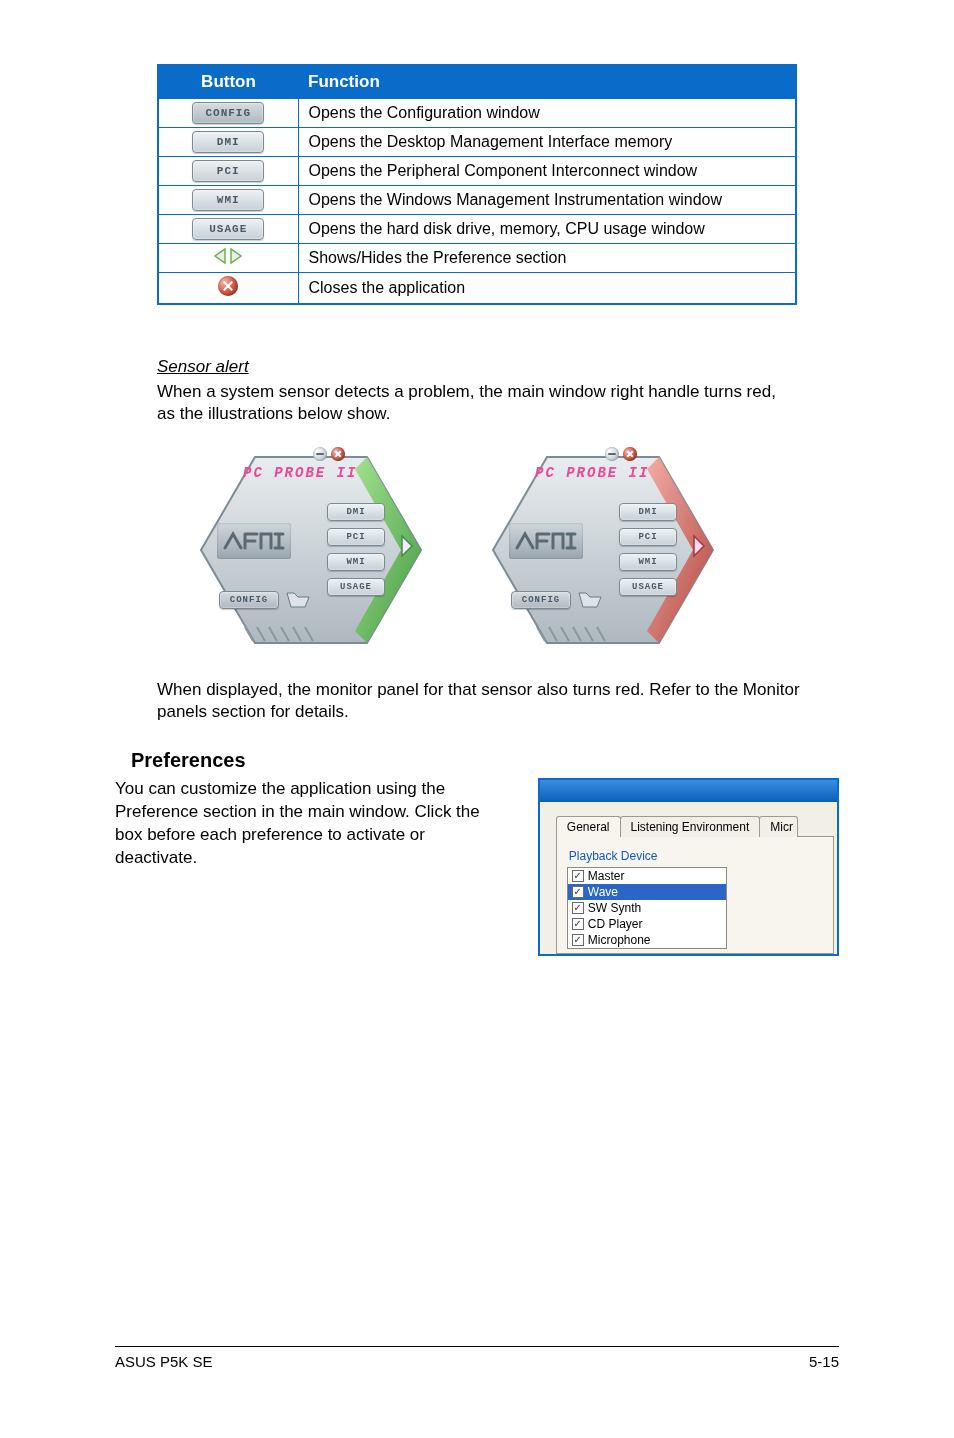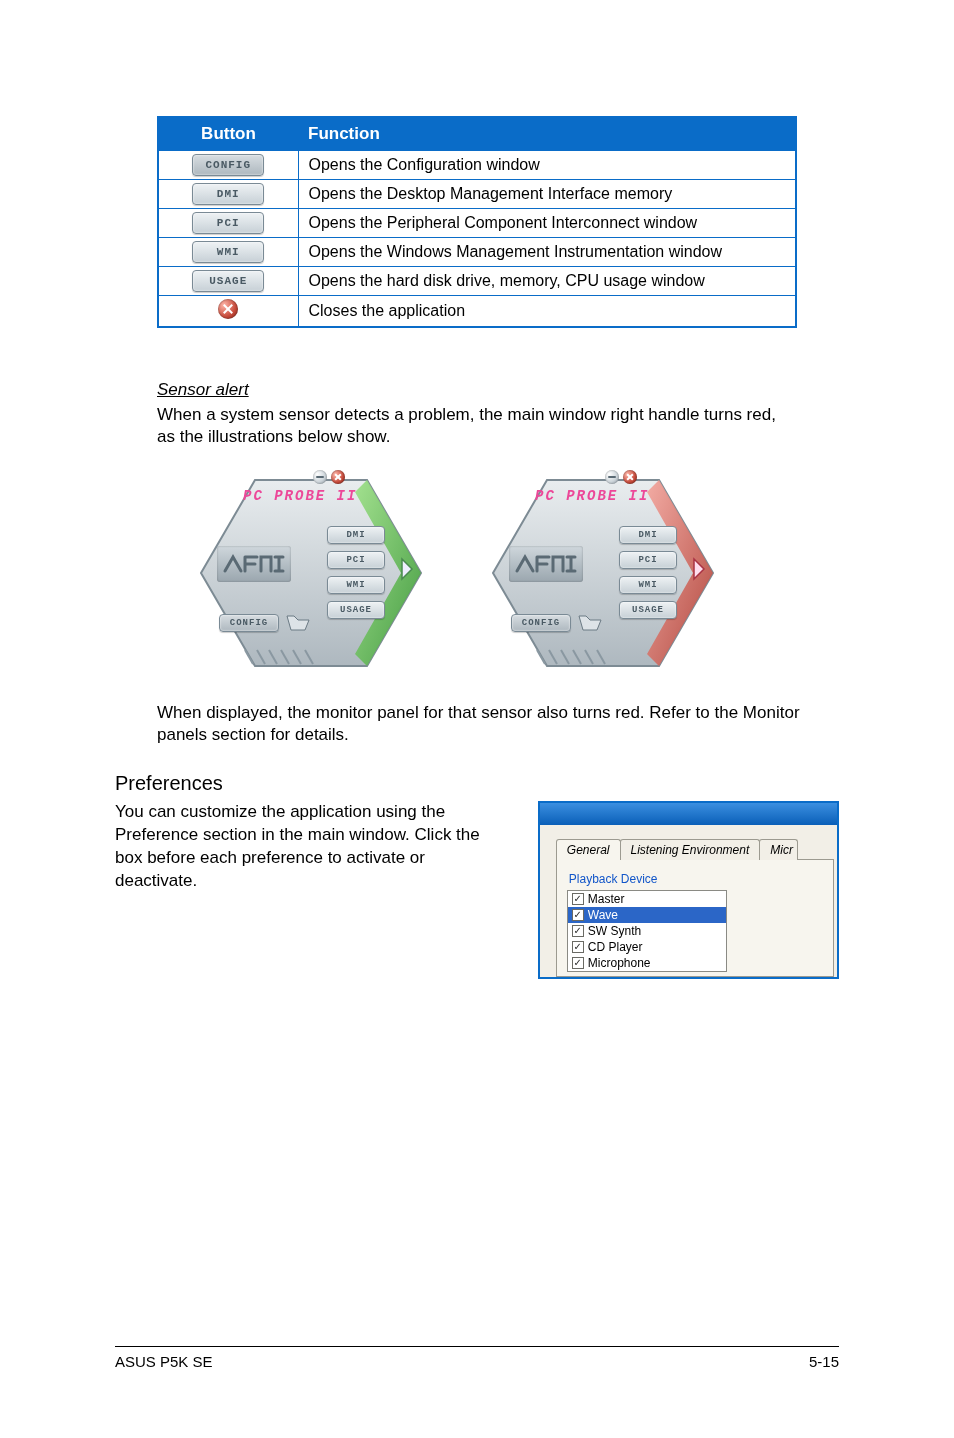--- a/index.html
+++ b/index.html
@@ -1,17 +1,17 @@
 <!DOCTYPE html>
 <html><head>
 <meta charset="utf-8">
 <style>
   * { box-sizing: border-box; margin: 0; padding: 0; }
   html, body { width: 954px; height: 1438px; background: #fff; font-family: Arial, Helvetica, sans-serif; color: #000; }
-  .page { position: relative; width: 954px; height: 1438px; padding: 116px 115px 60px 115px; }
+  .page { position: relative; width: 954px; height: 1438px; padding: 64px 115px 60px 115px; }
 
   
   .btn-table { width: 640px; margin: 0 auto 0 42px; border: 2px solid #0a6cc8; border-collapse: collapse; background: #fff; }
   .btn-table th { background: #0a6cc8; color: #fff; font-weight: bold; font-size: 17px; padding: 6px 10px; text-align: left; }
   .btn-table th.bcol { width: 140px; text-align: center; }
   .btn-table td { border: 1px solid #0a6cc8; padding: 5px 10px; font-size: 16px; vertical-align: middle; }
   .btn-table td.icon-cell { text-align: center; padding: 3px 4px; }
 
   
   .chip {
@@ -50,29 +50,29 @@
   .hex-btns { position:absolute; top:58px; right:42px; display:flex; flex-direction:column; gap:7px; }
   .hex-btns .chip { min-width:58px; height:18px; font-size:9px; line-height:15px; }
   .hex-left { position:absolute; bottom:46px; left:24px; display:flex; gap:6px; align-items:center;}
   .hex-left .chip { min-width:60px; height:18px; font-size:9px; line-height:15px;}
   .hex-left .tab-shape{ width:26px; height:18px;}
   .hex-logo { position:absolute; top:78px; left:22px; width:74px; height:36px; border-radius:3px; background:linear-gradient(#cfd7dc,#9aa6ae); box-shadow:inset 0 0 2px rgba(0,0,0,.3); display:flex; align-items:center; justify-content:center;}
   .hex-logo svg{ display:block;}
   .hex-handle { position:absolute; top:88px; right:12px; }
 
   
-  .pref-h { font-weight:normal; font-size:20px; margin: 26px 0 6px 0; }
+  .pref-h { font-weight:bold; font-size:20px; margin: 26px 0 6px 16px; }
   .pref-row { display:flex; align-items:flex-start; gap:44px; }
   .pref-text { font-size:17px; line-height:1.35; width:390px; }
 
   .pref-window { width:310px; border:2px solid #0a6cc8; background:#fff; overflow:hidden; }
   .pref-titlebar { height:22px; background:linear-gradient(#3b8fe0,#0a5fb8); position:relative;}
   .pref-inner { background:#f2efe7; padding:14px 0 0 16px; font-family: Tahoma, Arial, sans-serif; }
   .tabs { display:flex; font-size:12px; }
-  .tab { border:1px solid #9c9a90; border-bottom:none; background:#f2efe7; padding:3px 10px; margin-right:-1px; border-radius:3px 3px 0 0; position:relative;font-style:italic;}
+  .tab { border:1px solid #9c9a90; border-bottom:none; background:#f2efe7; padding:3px 10px; margin-right:-1px; border-radius:3px 3px 0 0; position:relative;}
   .tab.active { background:#f7f5ee; z-index:2;}
   .tab.cut { padding-right:4px;}
   .pref-frame { border:1px solid #9c9a90; background:#f7f5ee; margin-top:-1px; padding:8px 10px 4px 10px; width:278px;}
   .group-label { color:#1256c9; font-size:12px; margin:4px 0 4px 2px; }
   .listbox { border:1px solid #8a8a84; background:#fff; width:160px; font-size:12px; }
   .listbox .item { display:flex; align-items:center; gap:4px; padding:1px 4px; }
   .listbox .item.sel { background:#2b66c7; color:#fff; }
   .cb { width:12px; height:12px; border:1px solid #6a6a64; background:#fff; display:inline-flex; align-items:center; justify-content:center; font-size:10px; line-height:10px; color:#2a2a2a;}
   .item.sel .cb { color:#2a2a2a; background:#fff;}
 
@@ -102,20 +102,33 @@
       <td class="icon-cell"><span class="chip">PCI</span></td>
       <td>Opens the Peripheral Component Interconnect window</td>
     </tr>
     <tr>
       <td class="icon-cell"><span class="chip">WMI</span></td>
       <td>Opens the Windows Management Instrumentation window</td>
     </tr>
     <tr>
       <td class="icon-cell"><span class="chip">USAGE</span></td>
       <td>Opens the hard disk drive, memory, CPU usage window</td>
+    </tr>
+    <tr>
+      <td class="icon-cell">
+        <span class="tri-pair">
+          <svg width="14" height="18" viewBox="0 0 14 18">
+                <path d="M12 2 L12 16 L2 9 Z" fill="#e9f0e4" stroke="#6fae55" stroke-width="1.5"></path>
+              </svg>
+          <svg width="14" height="18" viewBox="0 0 14 18">
+                <path d="M2 2 L2 16 L12 9 Z" fill="#e9f0e4" stroke="#6fae55" stroke-width="1.5"></path>
+              </svg>
+        </span>
+      </td>
+      <td>Shows/Hides the Preference section</td>
     </tr>
     <tr>
       <td class="icon-cell"><span class="mini-round mini-close"></span></td>
       <td>Closes the application</td>
     </tr>
   </tbody>
     </table>
 
   <div class="section">
     <div class="sensor-h">Sensor alert</div>

